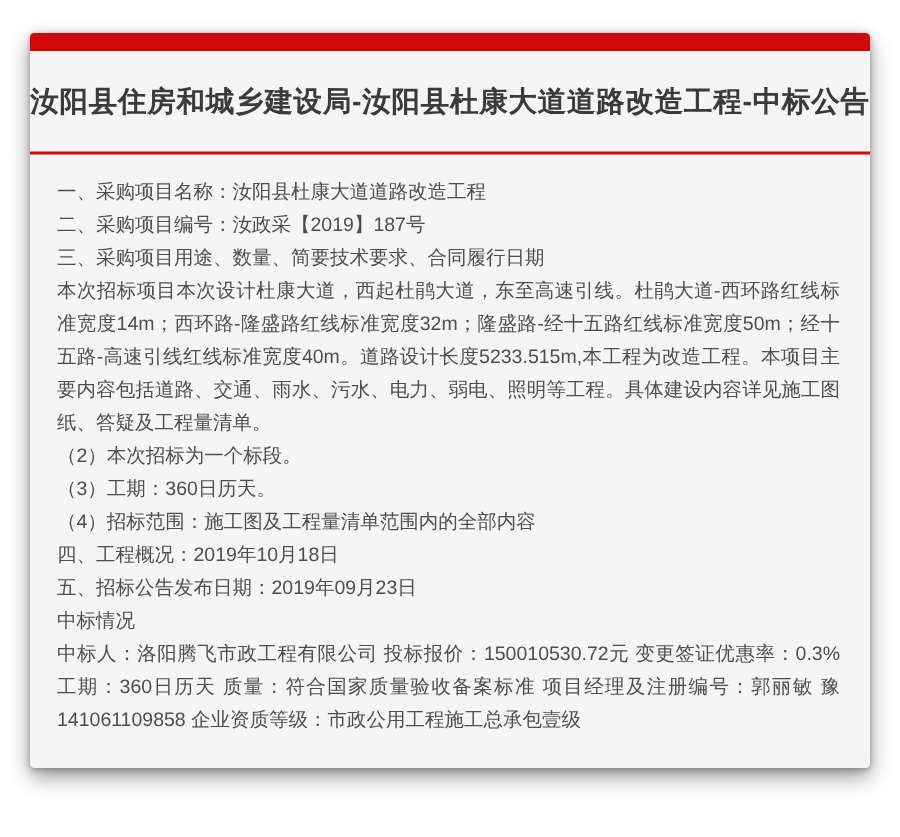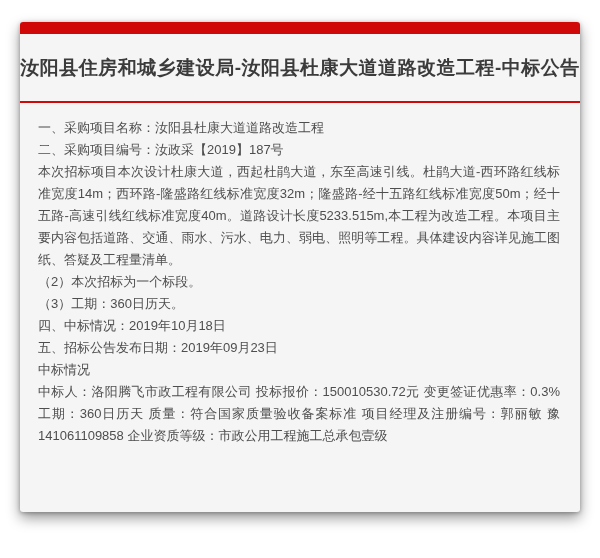--- a/index.html
+++ b/index.html
@@ -63,22 +63,24 @@
 <div class="card">
   <div class="accent-top"></div>
 
   <div class="title-wrap">
     <h1 class="page-title">汝阳县住房和城乡建设局-汝阳县杜康大道道路改造工程-中标公告</h1>
   </div>
 
   <div class="content">
     <p>一、采购项目名称：汝阳县杜康大道道路改造工程</p>
     <p>二、采购项目编号：汝政采【2019】187号</p>
+    <p>三、采购项目用途、数量、简要技术要求、合同履行日期</p>
     <p class="para">本次招标项目本次设计杜康大道，西起杜鹃大道，东至高速引线。杜鹃大道-西环路红线标准宽度14m；西环路-隆盛路红线标准宽度32m；隆盛路-经十五路红线标准宽度50m；经十五路-高速引线红线标准宽度40m。道路设计长度5233.515m,本工程为改造工程。本项目主要内容包括道路、交通、雨水、污水、电力、弱电、照明等工程。具体建设内容详见施工图纸、答疑及工程量清单。</p>
     <p class="indent">（2）本次招标为一个标段。</p>
     <p class="indent">（3）工期：360日历天。</p>
-    <p>四、中标情况：2019年10月18日</p>
+    <p class="indent">（4）招标范围：施工图及工程量清单范围内的全部内容</p>
+    <p>四、工程概况：2019年10月18日</p>
     <p>五、招标公告发布日期：2019年09月23日</p>
     <p class="indent">中标情况</p>
     <p class="indent para">中标人：洛阳腾飞市政工程有限公司 投标报价：150010530.72元 变更签证优惠率：0.3% 工期：360日历天 质量：符合国家质量验收备案标准 项目经理及注册编号：郭丽敏 豫141061109858 企业资质等级：市政公用工程施工总承包壹级</p>
   </div>
 
 </div>
 
 </body></html>

